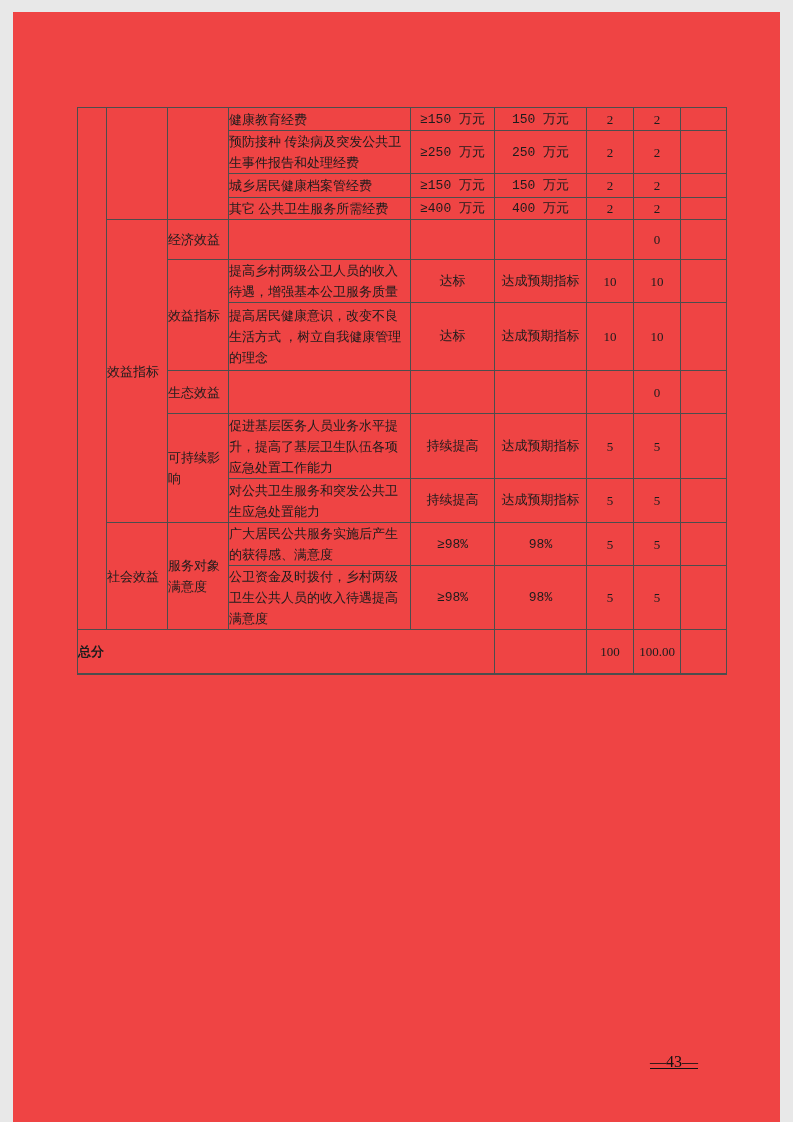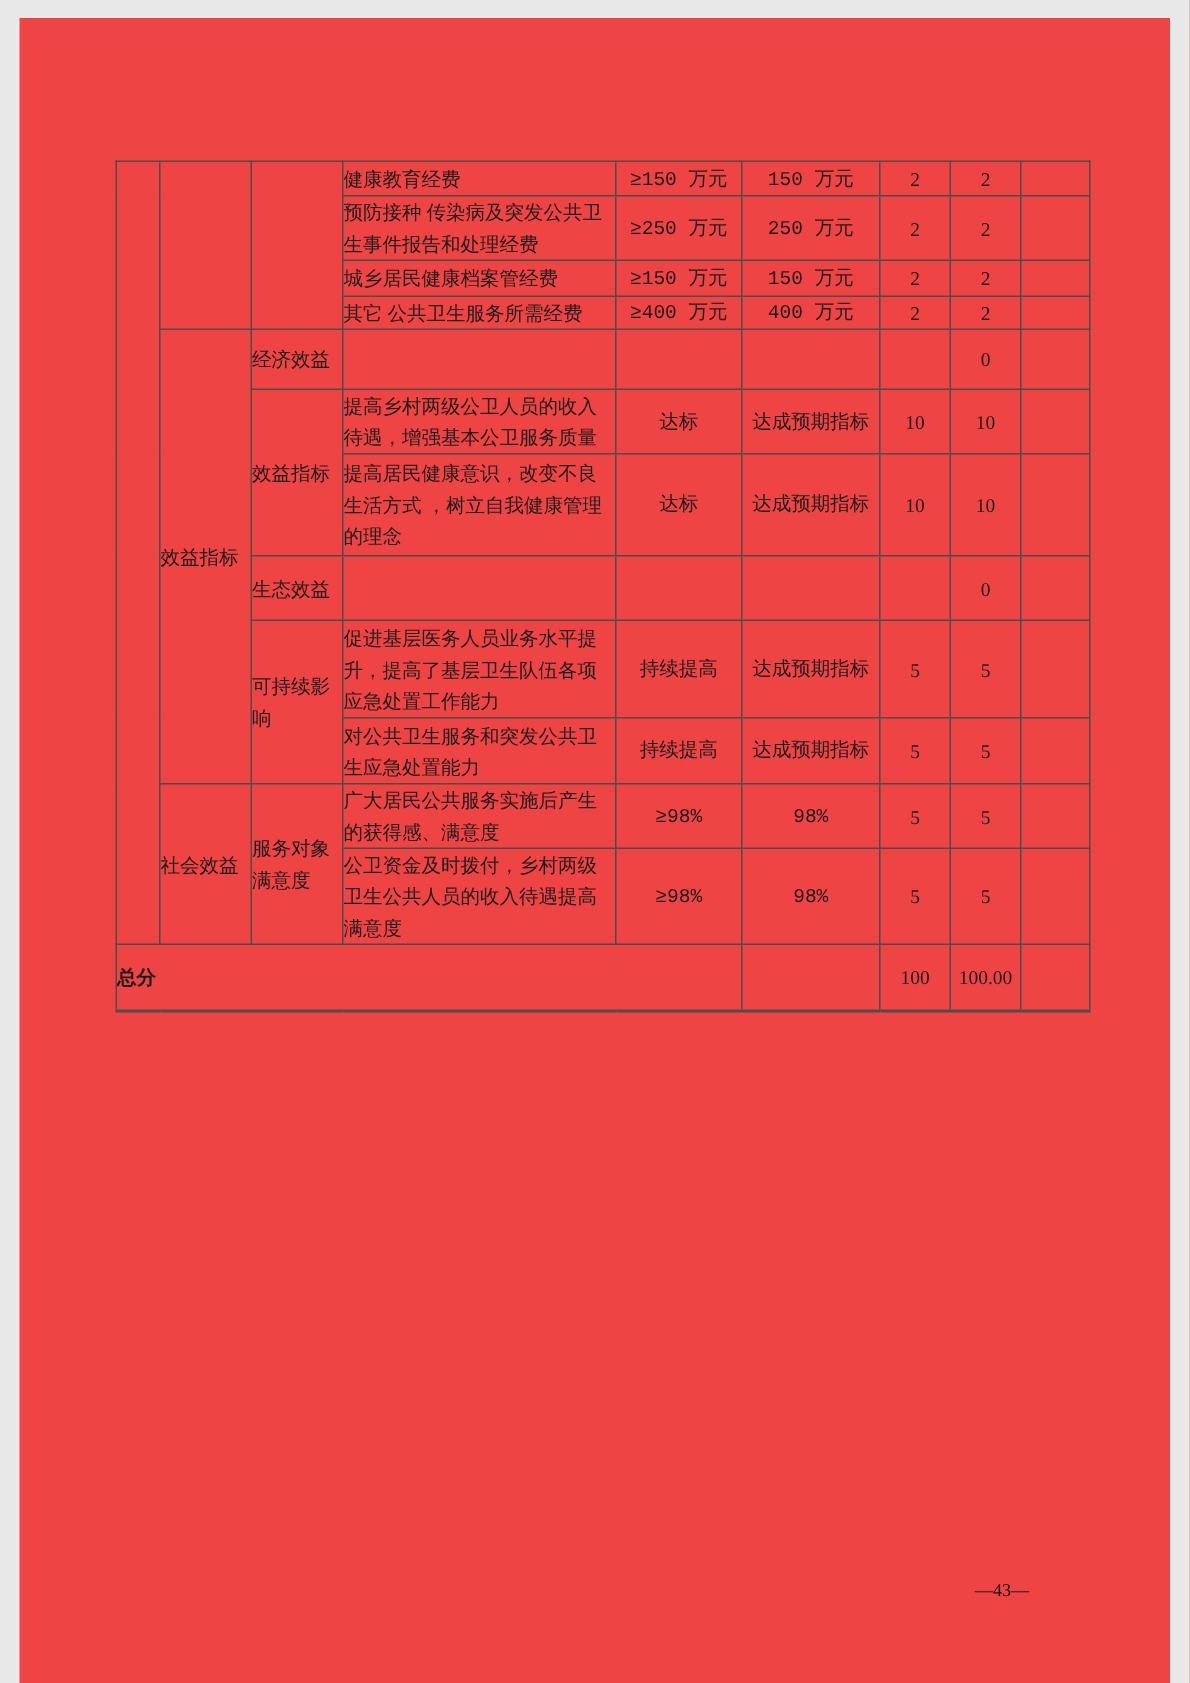--- a/index.html
+++ b/index.html
@@ -33,23 +33,24 @@
   td.ctr { text-align: center; padding: 0 2px; font-family: Liberation Mono, monospace; }
   td.grp { text-align: left; padding: 0 9px; }
   td.num { text-align: center; font-size: 14px; }
   td.brk { word-break: break-all; padding: 0 8px; font-family: Liberation Serif, serif; }
   tr.total-row td { border-bottom-width: 2px; }
   td.total-left { border-left-width: 2px; }
   .total-label { font-weight: bold; font-size: 14px; text-align: left; }
   .pageno {
     position: absolute;
     left: 637px; top: 1041px;
-    font-size: 12px;
+    font-size: 16px;
     color: #111;
     white-space: nowrap;
+    text-decoration: underline;
   }
 </style>
 </head>
 <body>
 
 <div class="page">
 
   <table class="perf">
     <colgroup>
       <col style="width:29px">

